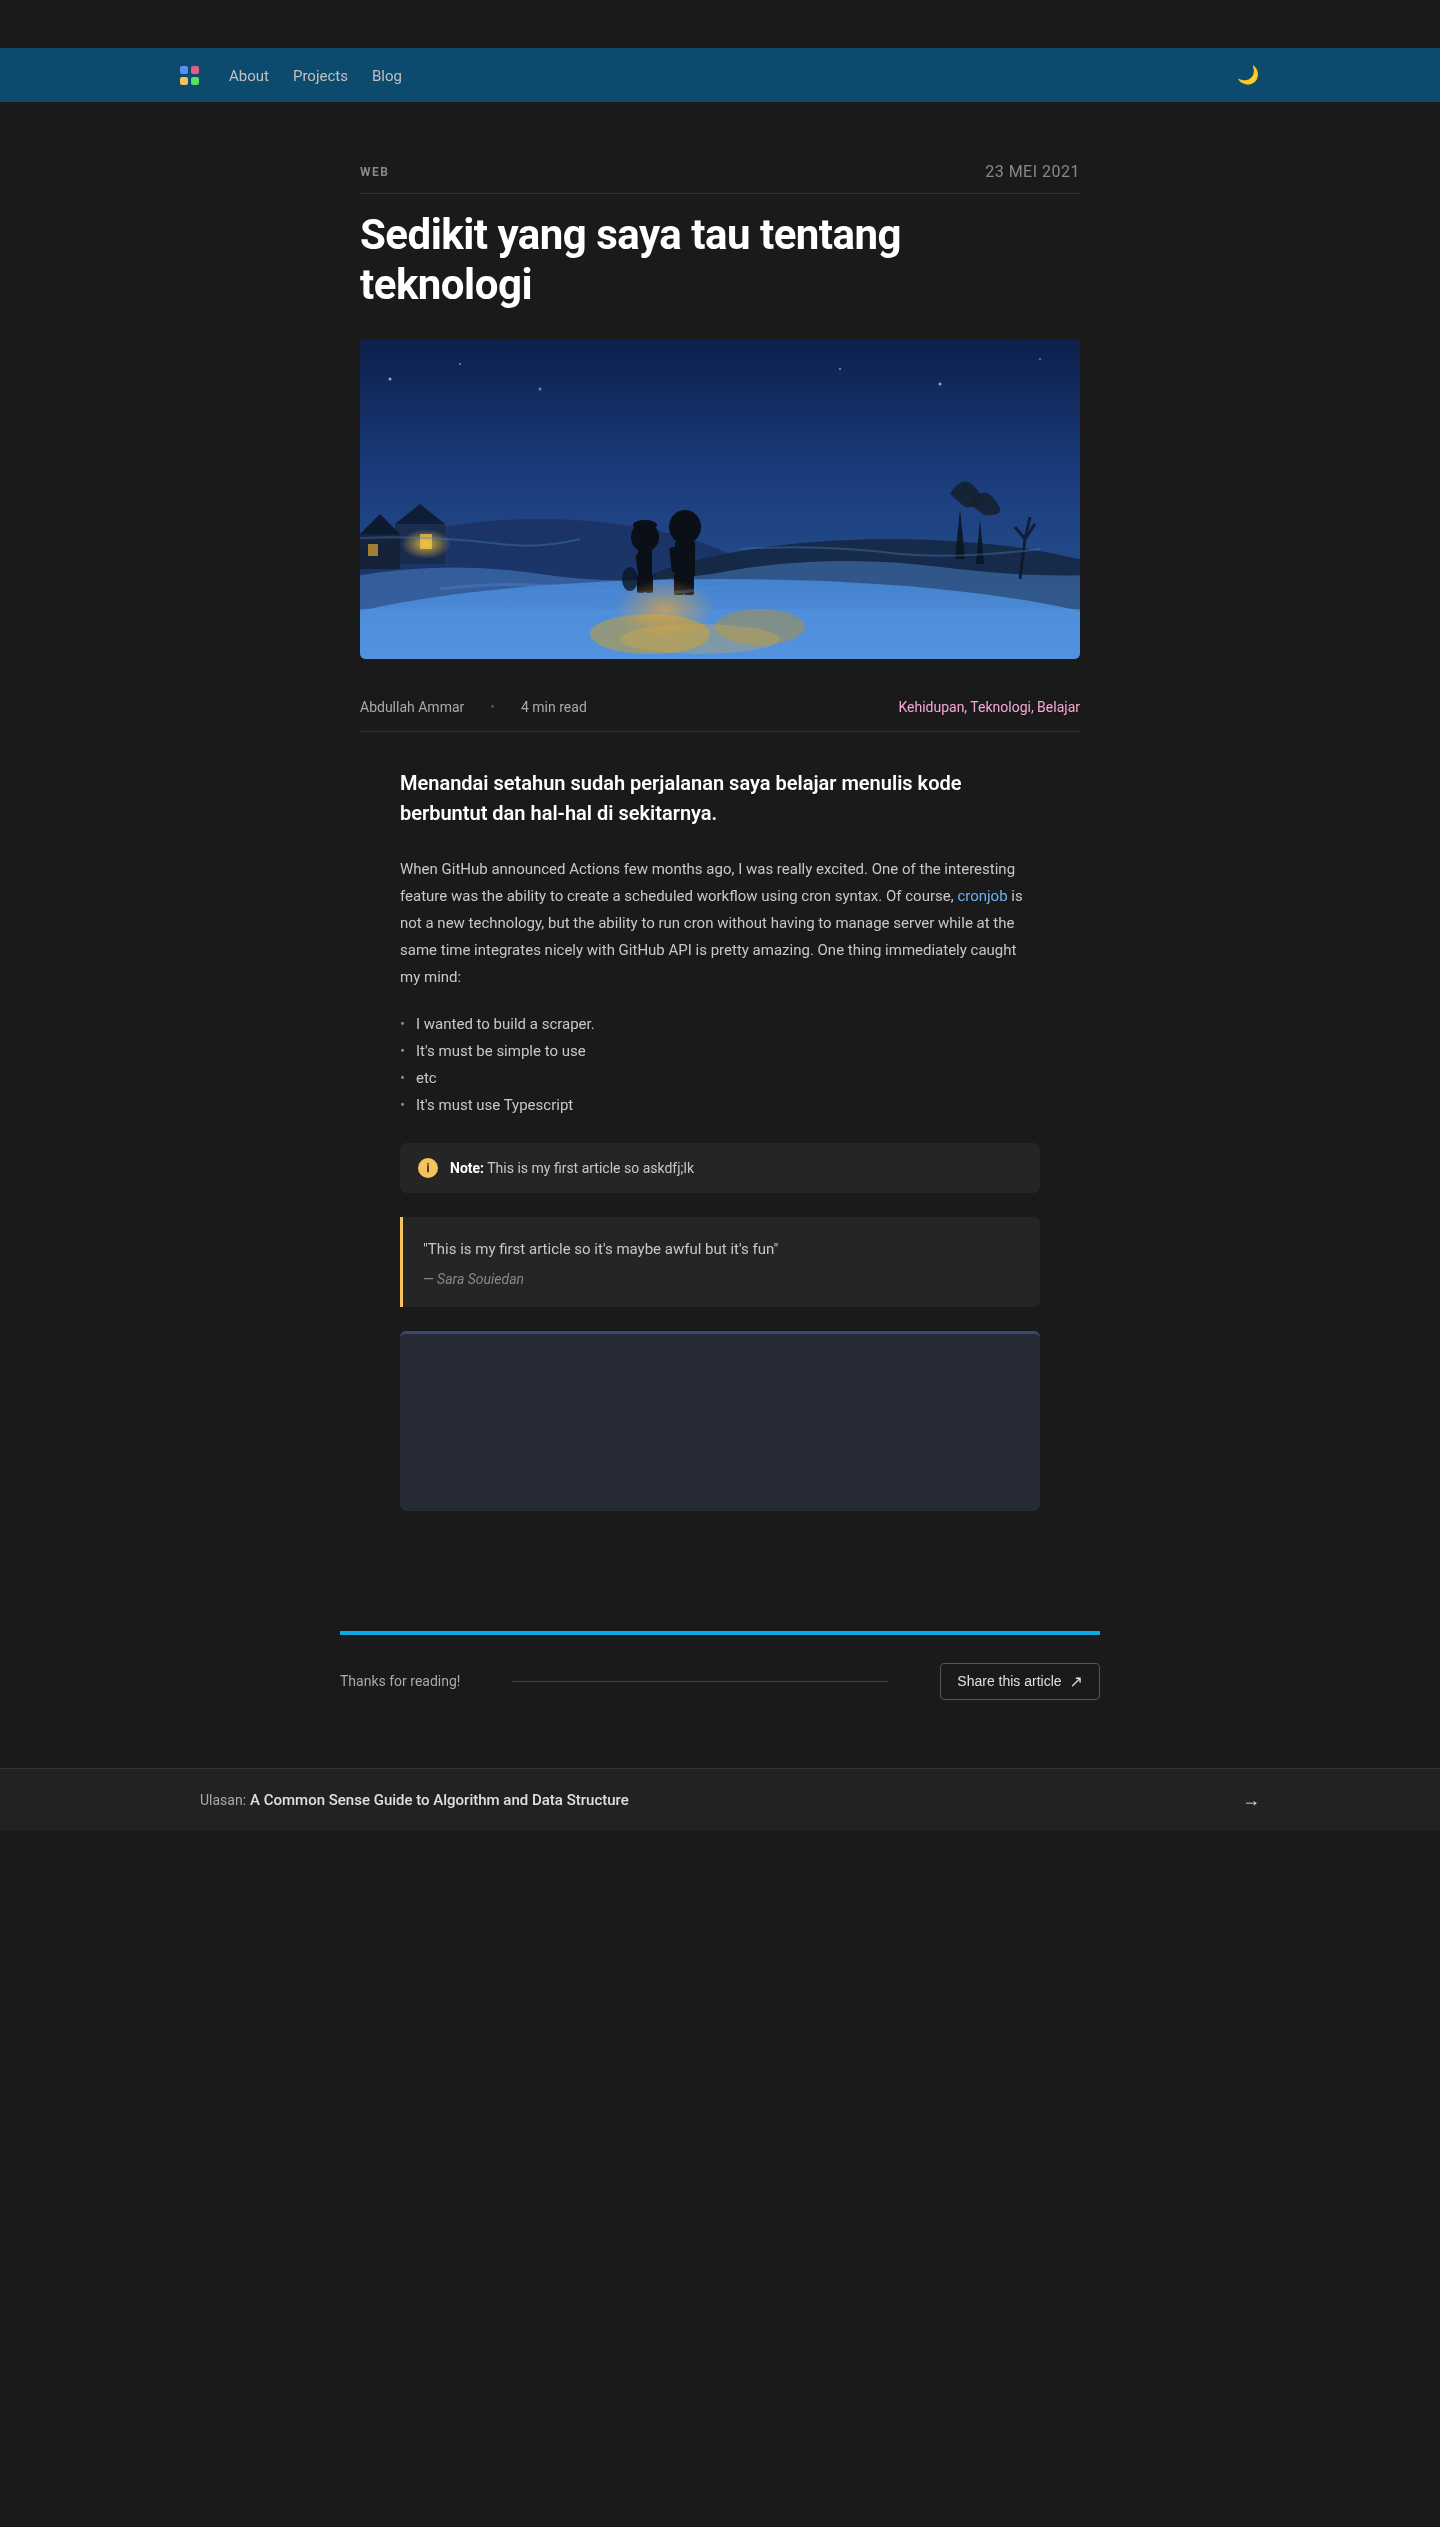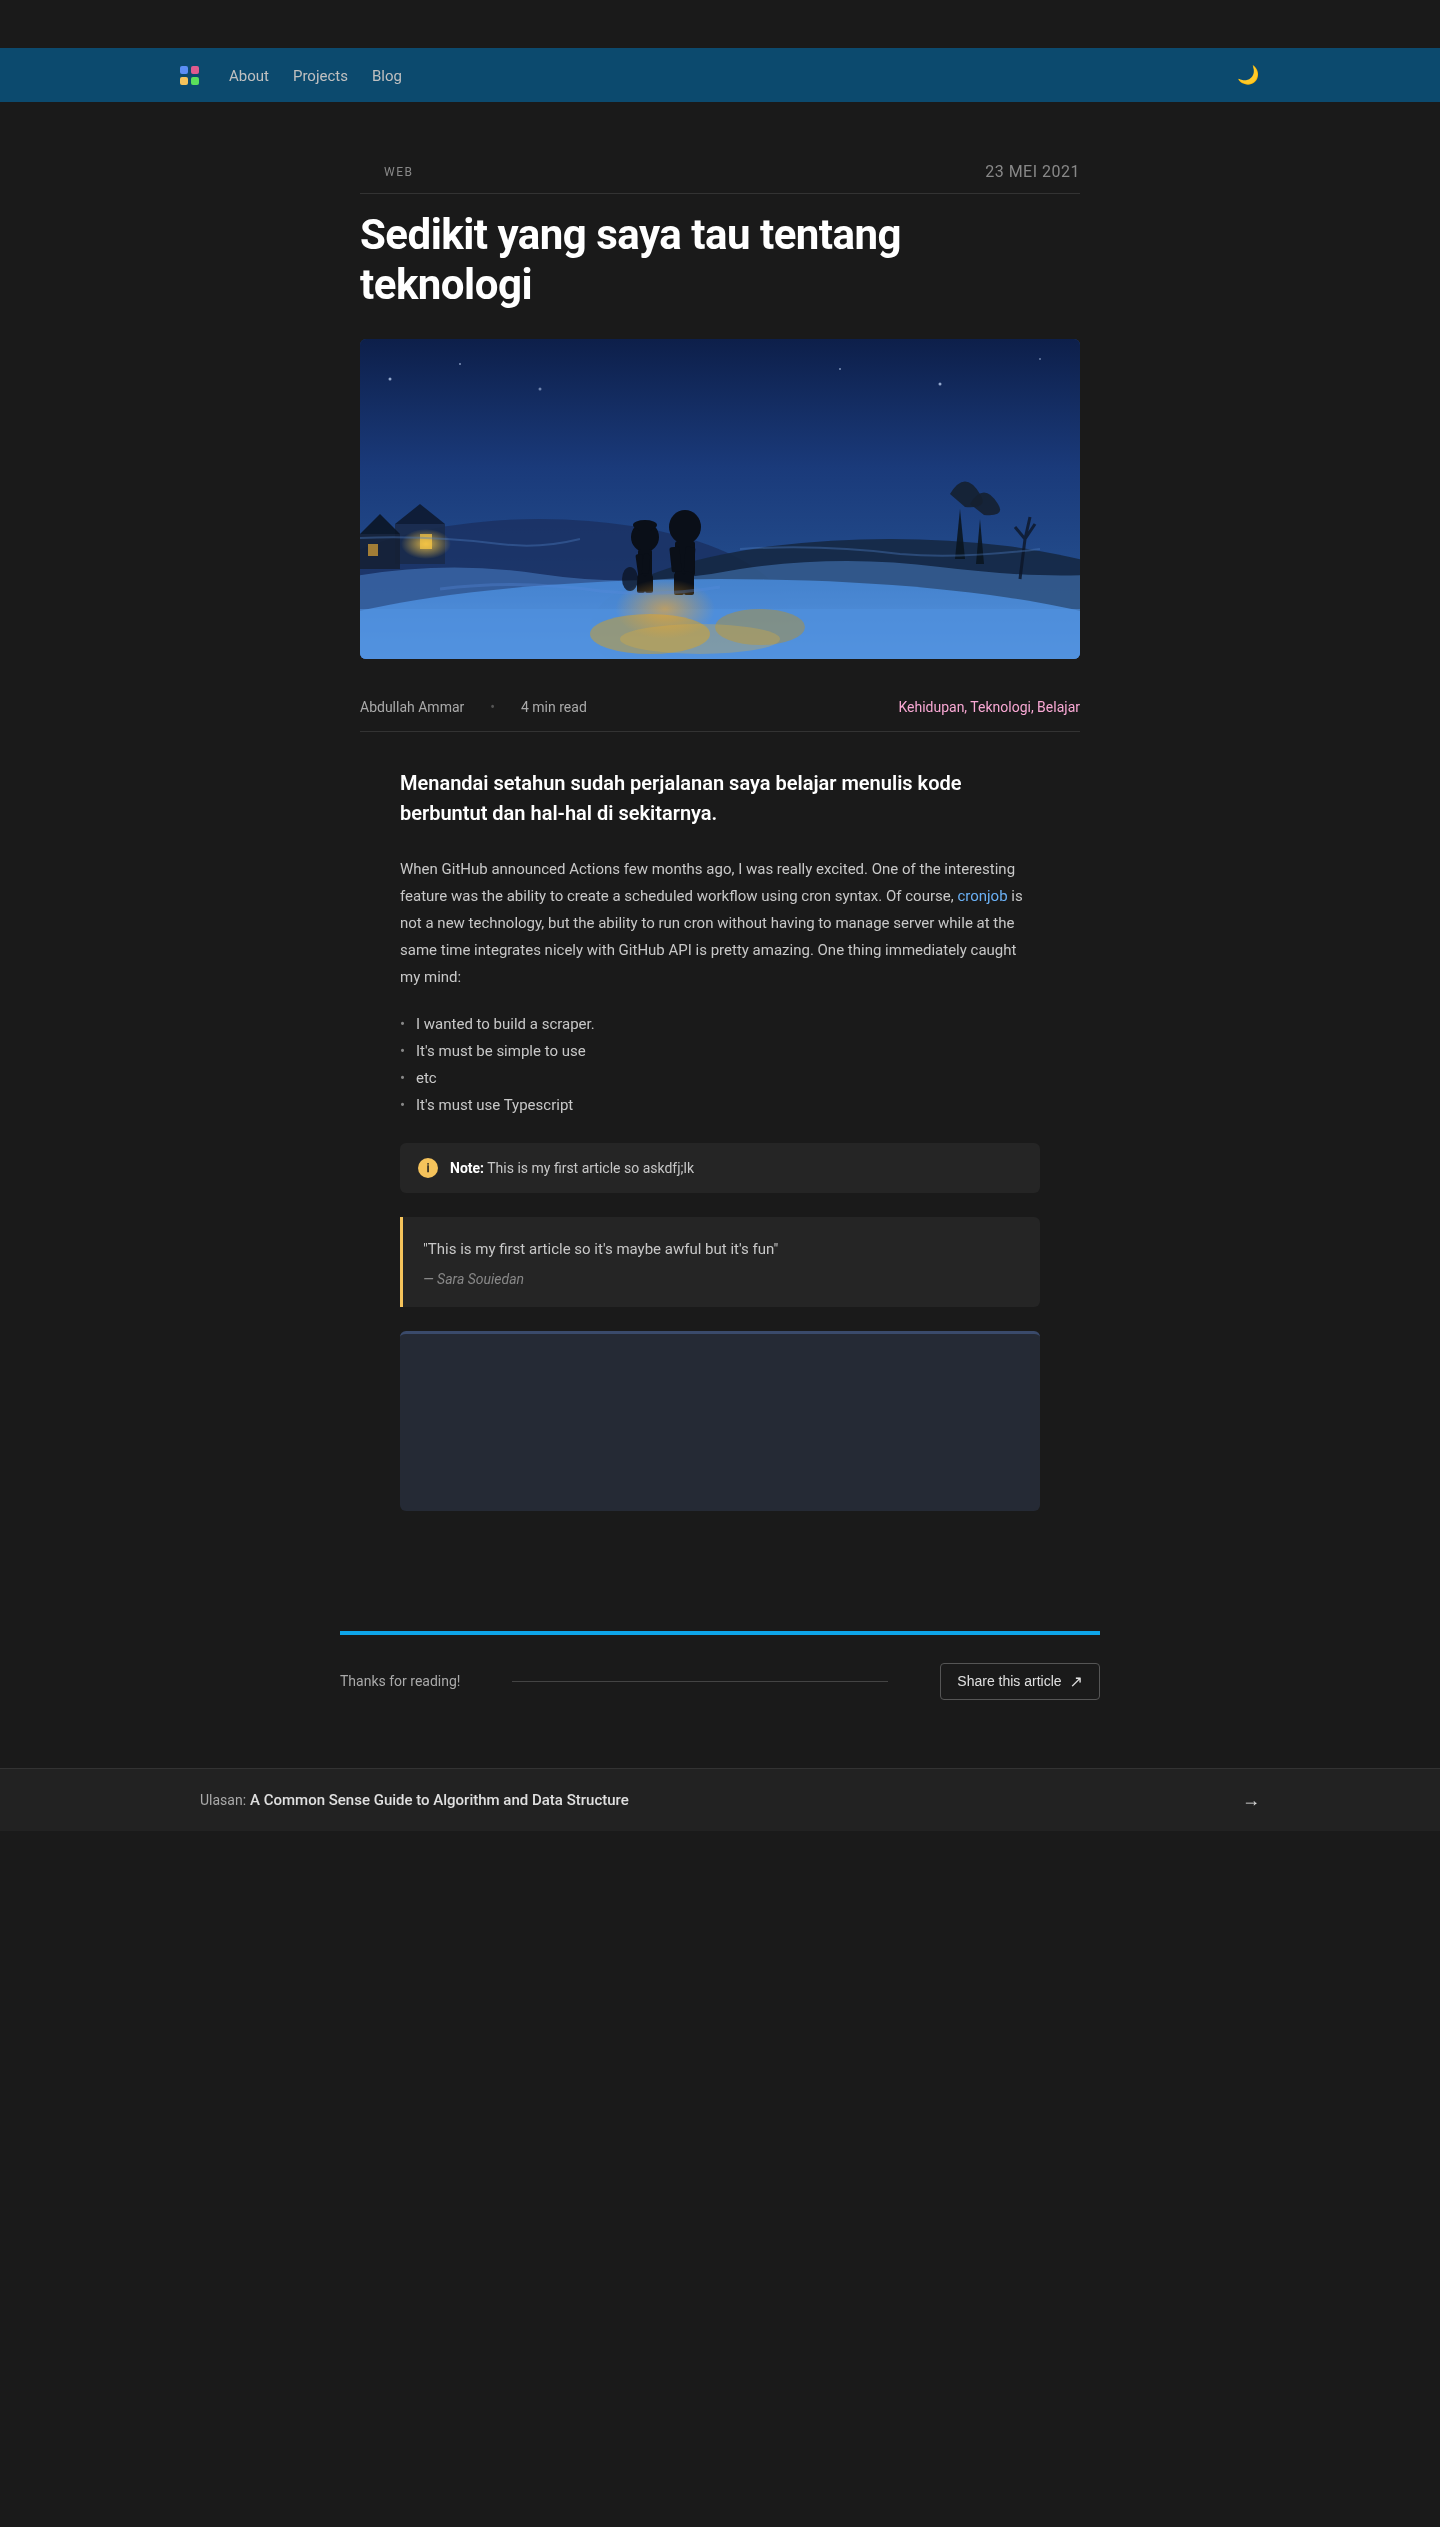--- a/index.html
+++ b/index.html
@@ -79,25 +79,24 @@
       display: flex;
       justify-content: space-between;
       align-items: center;
       margin-bottom: 16px;
       border-bottom: 1px solid #333;
       padding-bottom: 12px;
     }
 
     .article-category {
       font-size: 12px;
-      font-weight: 400;
+      font-weight: 700;
       color: #888;
       letter-spacing: 1.5px;
       text-transform: uppercase;
-      margin-left: 24px;
     }
 
     .article-date {
       font-size: 16px;
       color: #888;
       letter-spacing: 0.5px;
       text-transform: uppercase;
     }
 
     .article-title {

